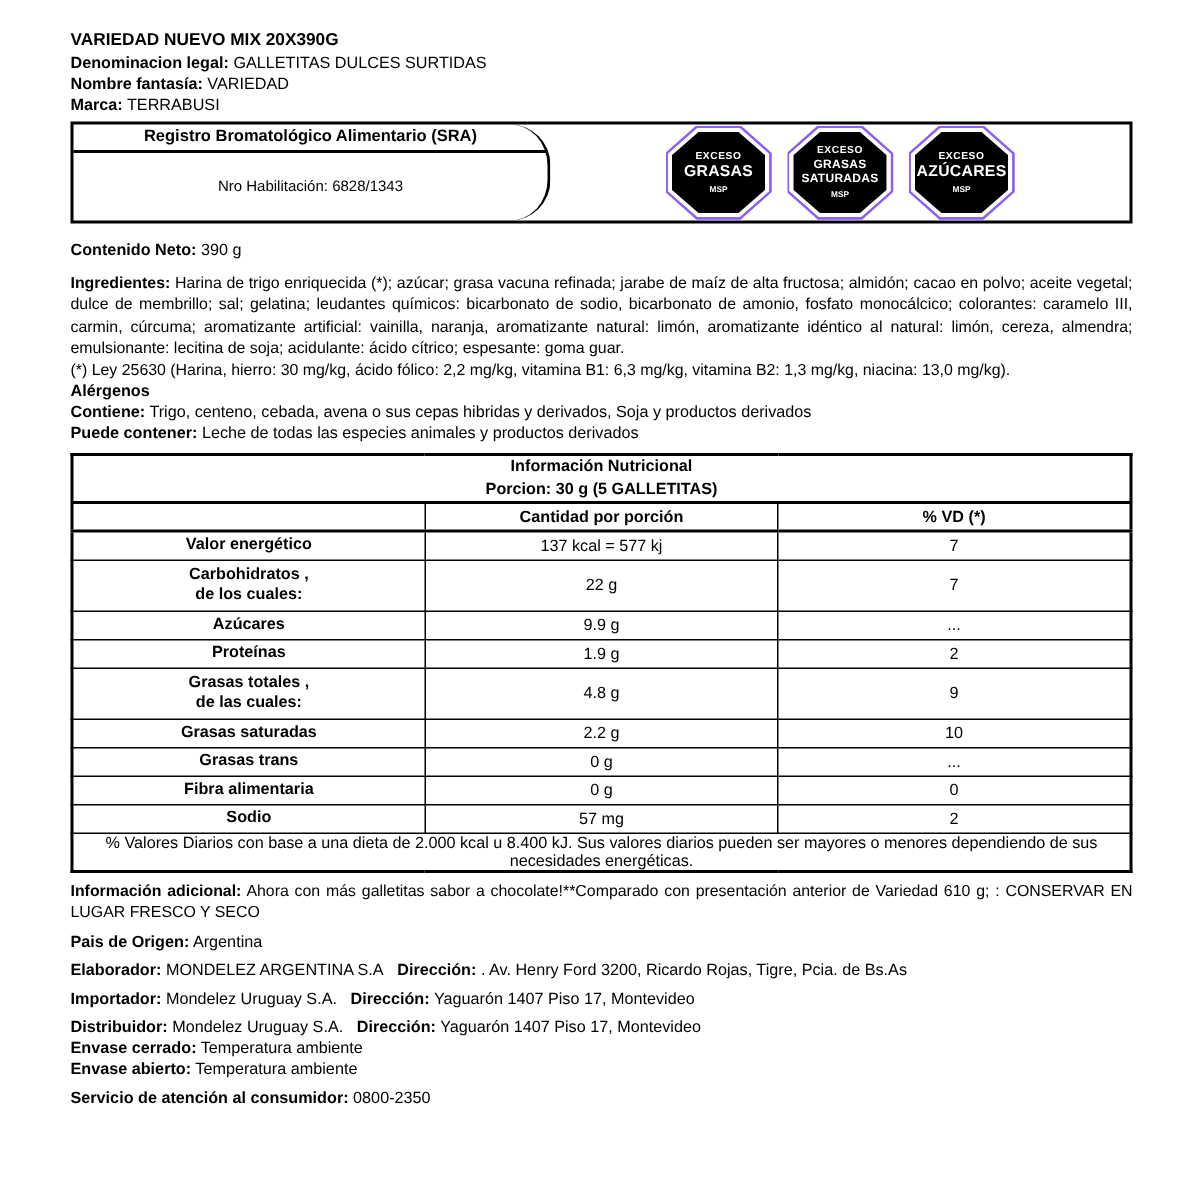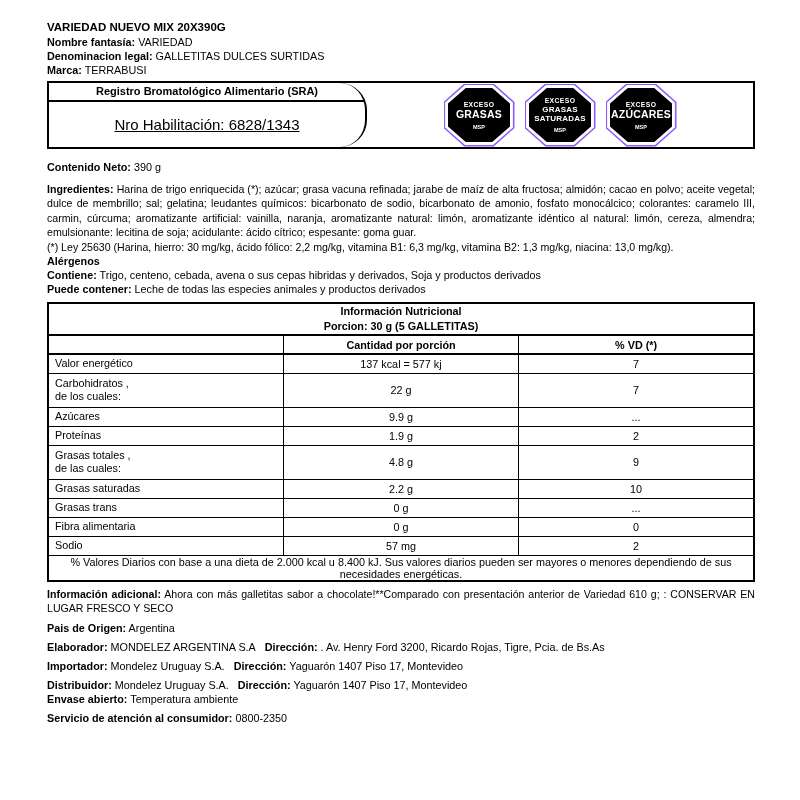--- a/index.html
+++ b/index.html
@@ -10,21 +10,21 @@
 
   .line { font-size:10.8px; line-height:14px; }
   .b { font-weight:bold; }
 
   .title { font-size:11.5px; font-weight:bold; line-height:15px; }
 
   
   .regbox { margin-top:4px; height:68px; border:2px solid #000; display:flex; }
   .reg-left { width:318px; border-right:2px solid #000; display:flex; flex-direction:column;border-radius:27px; }
   .reg-title { border-bottom:2px solid #000; text-align:center; font-weight:bold; font-size:11px; line-height:15px; padding:1px 0; }
-  .reg-body { flex:1; display:flex; align-items:center; justify-content:center; font-size:15px;text-decoration:underline; }
+  .reg-body { flex:1; display:flex; align-items:center; justify-content:center; font-size:10px; }
   .reg-right { flex:1; display:flex; align-items:center; justify-content:center; gap:10px; }
 
   .seal { width:71px; height:63px; }
   .oct { clip-path: polygon(29.3% 0%, 70.7% 0%, 100% 29.3%, 100% 70.7%, 70.7% 100%, 29.3% 100%, 0% 70.7%, 0% 29.3%); }
   .oct-outer { width:100%; height:100%; background:#8b5cf6; display:flex; padding:1.6px; }
   .oct-mid { flex:1; background:#fff; display:flex; padding:2.6px; }
   .oct-inner { flex:1; background:#000; display:flex; flex-direction:column; align-items:center; justify-content:center; color:#fff; text-align:center; }
   .seal-l1 { display:block; font-size:6.8px; font-weight:bold; letter-spacing:.4px; line-height:8px; }
   .seal-l2 { display:block; font-size:10.5px; font-weight:bold; letter-spacing:.2px; line-height:11px; }
   .seal-l3 { display:block; font-size:10.5px; font-weight:bold; letter-spacing:.2px; line-height:11px; }
@@ -36,44 +36,44 @@
   .para { font-size:10.6px; line-height:14.4px; text-align:justify; }
 
   
   table.nut { border-collapse:collapse; width:100%; margin-top:6px; border:2px solid #000; table-layout:fixed; }
   table.nut td { border:1px solid #000; font-size:10.8px; padding:0 6px; vertical-align:middle; }
   .col1 { width:281px; } .col2 { width:282px; } .col3 { width:141px; }
   td.caption { text-align:center; font-weight:bold; border-bottom:2px solid #000 !important; padding:5px 0 6px 0; font-size:11px; line-height:15px; }
   tr.colhead td { font-weight:bold; text-align:center; border-bottom:2px solid #000; height:19px; }
   tr.r td { height:19px; }
   tr.r2 td { height:34px; }
-  td.lab { font-weight:normal; text-align:left; white-space:pre-line; line-height:13px; }
+  td.lab { font-weight:bold; text-align:center; white-space:pre-line; line-height:13px; }
   td.ind { padding-left:13px; }
   td.amt, td.vd { text-align:center; font-weight:normal; }
   td.foot { text-align:center; font-size:10.2px; border-top:2px solid #000; height:18px; font-weight:normal; }
 
   .addr-gap { display:inline-block; width:6px; }
   .mt2 { margin-top:5px; }
   .mt5 { margin-top:5px; }
 </style>
 </head>
 <body>
 
 <div class="page">
   <div class="content">
 
     <div class="title">VARIEDAD NUEVO MIX 20X390G</div>
 
     <div class="line">
+      <span class="b">Denominacion legal:</span>
+      <span>GALLETITAS DULCES SURTIDAS</span>
+    </div>
+    <div class="line">
       <span class="b">Nombre fantasía:</span>
       <span>VARIEDAD</span>
-    </div>
-    <div class="line">
-      <span class="b">Denominacion legal:</span>
-      <span>GALLETITAS DULCES SURTIDAS</span>
     </div>
     <div class="line">
       <span class="b">Marca:</span>
       <span>TERRABUSI</span>
     </div>
 
     <div class="regbox">
       <div class="reg-left">
         <div class="reg-title">Registro Bromatológico Alimentario (SRA)</div>
         <div class="reg-body">Nro Habilitación: 6828/1343</div>
@@ -227,20 +227,24 @@
       <span>Yaguarón 1407 Piso 17, Montevideo</span>
     </div>
     <div class="line mt2">
       <span class="b">Distribuidor:</span>
       <span>Mondelez Uruguay S.A.</span><span class="addr-gap"></span>
       <span class="b">Dirección:</span>
       <span>Yaguarón 1407 Piso 17, Montevideo</span>
     </div>
 
     <div class="line">
+      <span class="b">Envase cerrado:</span>
+      <span>Temperatura ambiente</span>
+    </div>
+    <div class="line">
       <span class="b">Envase abierto:</span>
       <span>Temperatura ambiente</span>
     </div>
 
     <div class="line mt2">
       <span class="b">Servicio de atención al consumidor:</span>
       <span>0800-2350</span>
     </div>
 
   </div>

